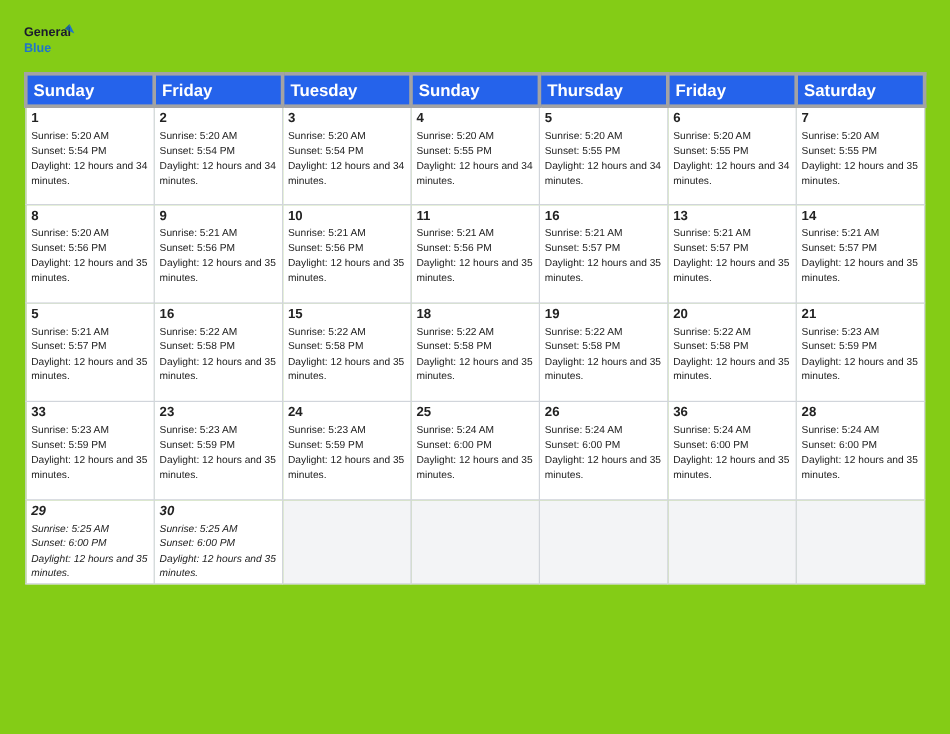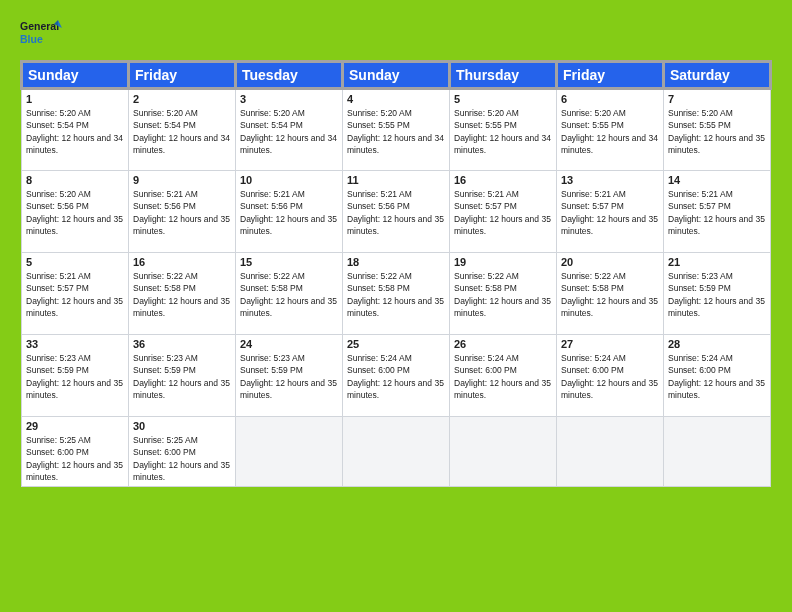--- a/index.html
+++ b/index.html
@@ -69,20 +69,21 @@
       font-size: 11px;
       font-weight: bold;
       display: block;
       margin-bottom: 2px;
     }
     .day-info {
       line-height: 1.45;
     }
     .last-row td {
       height: 68px;
+      font-style: italic;
     }
   </style>
 </head>
 <body>
 
 <div class="page">
   <div class="header">
     <div class="logo">
   <svg width="42" height="36" viewBox="0 0 42 36">
     <text x="0" y="14" font-size="10.5" font-weight="bold" fill="#1a1a2e" font-family="Arial">General</text>
@@ -195,37 +196,37 @@
             <span class="day-num">21</span>
             <div class="day-info">Sunrise: 5:23 AM<br>Sunset: 5:59 PM<br>Daylight: 12 hours and 35 minutes.</div>
           </td>
         </tr>
         <tr>
           <td>
             <span class="day-num">33</span>
             <div class="day-info">Sunrise: 5:23 AM<br>Sunset: 5:59 PM<br>Daylight: 12 hours and 35 minutes.</div>
           </td>
           <td>
+            <span class="day-num">23</span>
+            <div class="day-info">Sunrise: 5:23 AM<br>Sunset: 5:59 PM<br>Daylight: 12 hours and 35 minutes.</div>
+          </td>
+          <td>
+            <span class="day-num">24</span>
+            <div class="day-info">Sunrise: 5:23 AM<br>Sunset: 5:59 PM<br>Daylight: 12 hours and 35 minutes.</div>
+          </td>
+          <td>
+            <span class="day-num">25</span>
+            <div class="day-info">Sunrise: 5:24 AM<br>Sunset: 6:00 PM<br>Daylight: 12 hours and 35 minutes.</div>
+          </td>
+          <td>
+            <span class="day-num">26</span>
+            <div class="day-info">Sunrise: 5:24 AM<br>Sunset: 6:00 PM<br>Daylight: 12 hours and 35 minutes.</div>
+          </td>
+          <td>
             <span class="day-num">36</span>
-            <div class="day-info">Sunrise: 5:23 AM<br>Sunset: 5:59 PM<br>Daylight: 12 hours and 35 minutes.</div>
-          </td>
-          <td>
-            <span class="day-num">24</span>
-            <div class="day-info">Sunrise: 5:23 AM<br>Sunset: 5:59 PM<br>Daylight: 12 hours and 35 minutes.</div>
-          </td>
-          <td>
-            <span class="day-num">25</span>
-            <div class="day-info">Sunrise: 5:24 AM<br>Sunset: 6:00 PM<br>Daylight: 12 hours and 35 minutes.</div>
-          </td>
-          <td>
-            <span class="day-num">26</span>
-            <div class="day-info">Sunrise: 5:24 AM<br>Sunset: 6:00 PM<br>Daylight: 12 hours and 35 minutes.</div>
-          </td>
-          <td>
-            <span class="day-num">27</span>
             <div class="day-info">Sunrise: 5:24 AM<br>Sunset: 6:00 PM<br>Daylight: 12 hours and 35 minutes.</div>
           </td>
           <td>
             <span class="day-num">28</span>
             <div class="day-info">Sunrise: 5:24 AM<br>Sunset: 6:00 PM<br>Daylight: 12 hours and 35 minutes.</div>
           </td>
         </tr>
         <tr class="last-row">
           <td>
             <span class="day-num">29</span>

